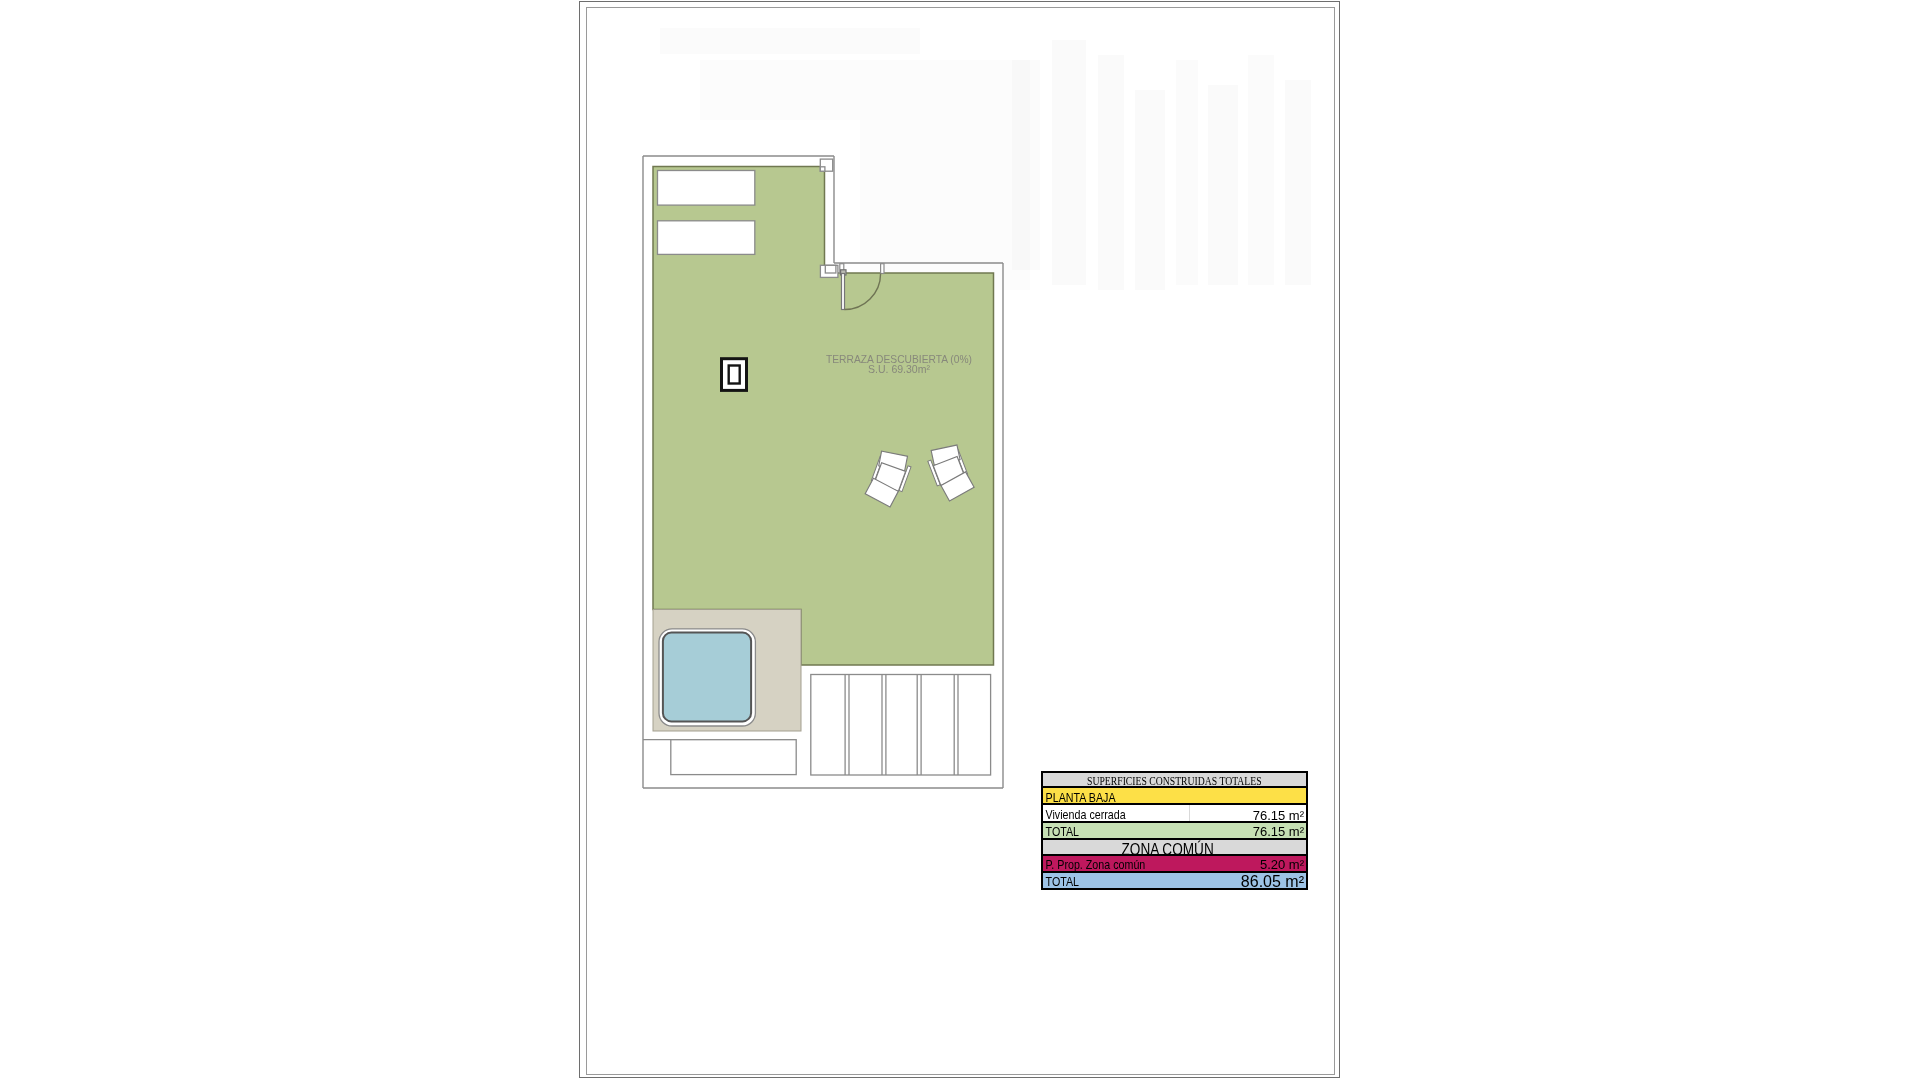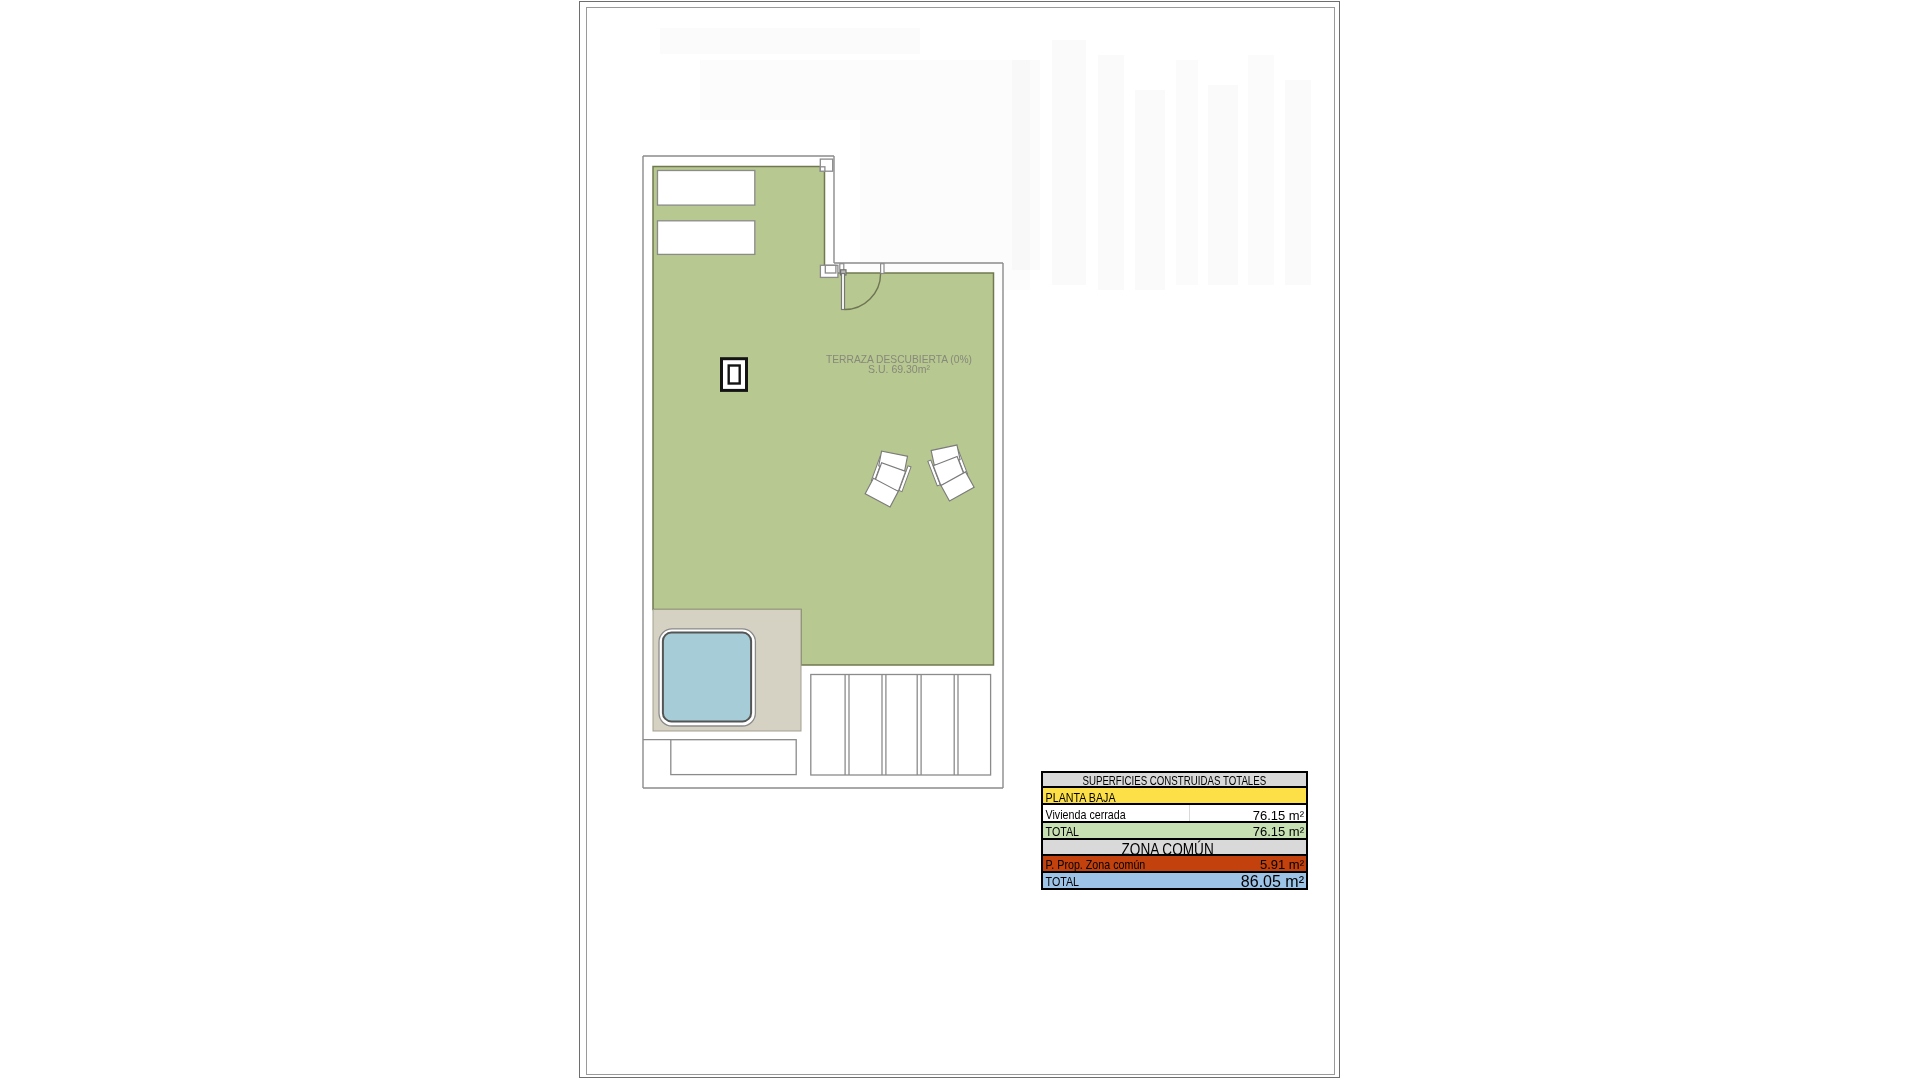--- a/index.html
+++ b/index.html
@@ -118,29 +118,29 @@
   </g>
 
   <g font-family="Liberation Sans, sans-serif" fill="#87887b" text-anchor="middle">
     <text x="899" y="363.2" font-size="11.6" textLength="146" lengthAdjust="spacingAndGlyphs">TERRAZA DESCUBIERTA (0%)</text>
     <text x="899" y="372.7" font-size="11.6" textLength="62" lengthAdjust="spacingAndGlyphs">S.U. 69.30m²</text>
   </g>
 </svg>
 
 <div class="abs" style="left:1041.4px;top:771.3px;width:262.6px;height:114.4px;border:2px solid #000;color:#000;">
 
-  <div class="abs" style="left:0;top:0;width:100%;height:12.7px;background:#d9d9d9;border-bottom:2px solid #000;text-align:center;line-height:16.5px;font-size:12.6px;"><span style="display:inline-block;transform:scaleX(0.77);transform-origin:50% 50%;white-space:nowrap;">SUPERFICIES CONSTRUIDAS TOTALES</span></div>
+  <div class="abs" style="left:0;top:0;width:100%;height:12.7px;background:#d9d9d9;border-bottom:2px solid #000;text-align:center;line-height:16.5px;font-size:12.6px;font-family:Liberation Serif, serif;"><span style="display:inline-block;transform:scaleX(0.77);transform-origin:50% 50%;white-space:nowrap;">SUPERFICIES CONSTRUIDAS TOTALES</span></div>
 
   <div class="abs" style="left:0;top:14.7px;width:100%;height:15.1px;background:#fde047;border-bottom:2px solid #000;line-height:20.5px;font-size:12.6px;"><span style="display:inline-block;transform:scaleX(0.85);transform-origin:0 50%;padding-left:3px;white-space:nowrap;">PLANTA BAJA</span></div>
 
   <div class="abs" style="left:0;top:31.8px;width:100%;height:16.4px;background:#ffffff;border-bottom:2px solid #000;line-height:21.9px;font-size:12.6px;"><span style="position:absolute;left:145.6px;top:0;height:100%;border-left:1px solid #d9d9d9;"></span><span style="display:inline-block;transform:scaleX(0.85);transform-origin:0 50%;padding-left:3px;white-space:nowrap;">Vivienda cerrada</span><span style="position:absolute;right:2px;font-size:13px;">76.15 m²</span></div>
 
   <div class="abs" style="left:0;top:50.2px;width:100%;height:14.4px;background:#c6e0b4;border-bottom:2px solid #000;line-height:18.7px;font-size:12.6px;"><span style="display:inline-block;transform:scaleX(0.85);transform-origin:0 50%;padding-left:3px;white-space:nowrap;">TOTAL</span><span style="position:absolute;right:2px;font-size:13px;">76.15 m²</span></div>
 
   <div class="abs" style="left:0;top:66.6px;width:100%;height:14.6px;background:#d9d9d9;border-bottom:2px solid #000;line-height:19.1px;font-size:16px;text-align:center;"><span style="display:inline-block;transform:scaleX(0.85);transform-origin:0 50%;padding-left:3px;white-space:nowrap;">ZONA COMÚN</span></div>
 
-  <div class="abs" style="left:0;top:83.2px;width:100%;height:14.6px;background:#c2410c;border-bottom:2px solid #000;line-height:18.9px;font-size:12.6px;"><span style="display:inline-block;transform:scaleX(0.85);transform-origin:0 50%;padding-left:3px;white-space:nowrap;">P. Prop. Zona común</span><span style="position:absolute;right:2px;font-size:13px;">5.91 m²</span></div>
+  <div class="abs" style="left:0;top:83.2px;width:100%;height:14.6px;background:#be185d;border-bottom:2px solid #000;line-height:18.9px;font-size:12.6px;"><span style="display:inline-block;transform:scaleX(0.85);transform-origin:0 50%;padding-left:3px;white-space:nowrap;">P. Prop. Zona común</span><span style="position:absolute;right:2px;font-size:13px;">5.20 m²</span></div>
 
   <div class="abs" style="left:0;top:99.8px;width:100%;height:14.6px;background:#9dc3e6;line-height:18.7px;font-size:12.6px;"><span style="display:inline-block;transform:scaleX(0.85);transform-origin:0 50%;padding-left:3px;white-space:nowrap;">TOTAL</span><span style="position:absolute;right:2px;font-size:16px;">86.05 m²</span></div>
 </div>
 
 
 </div>
 
 </body></html>

